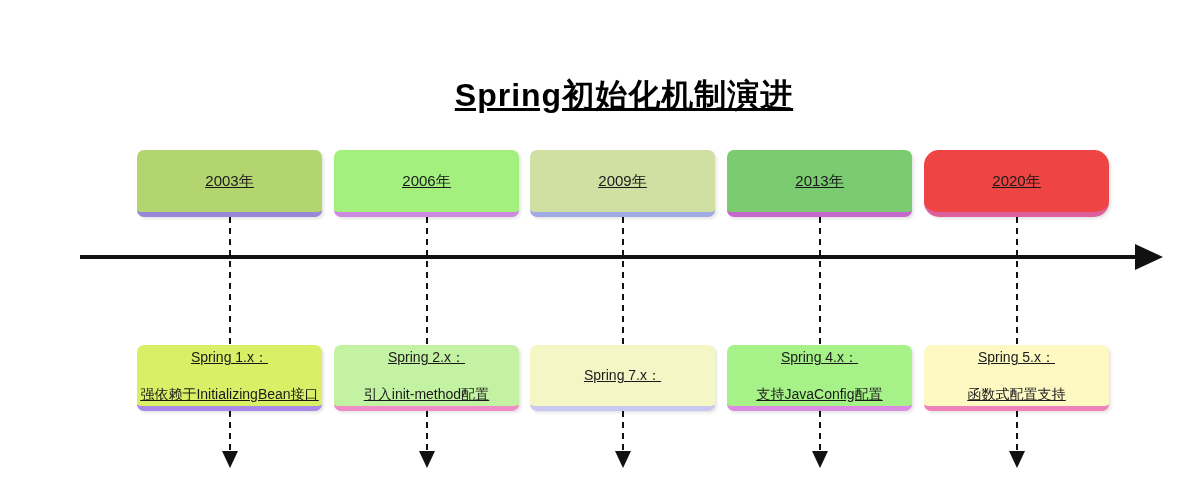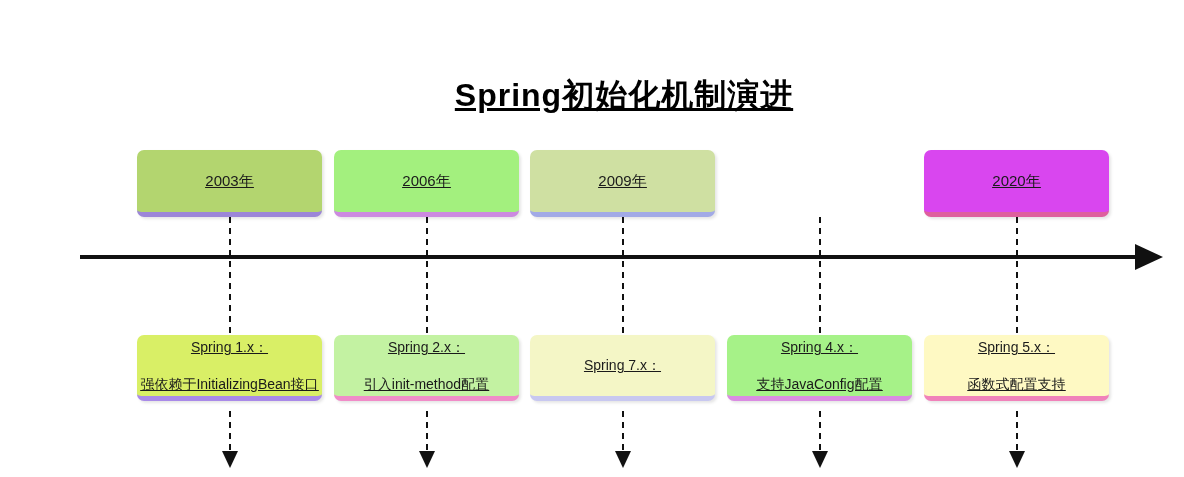--- a/index.html
+++ b/index.html
@@ -21,21 +21,21 @@
 
   .year-box {
     position:absolute; top:110px; left:0; width:185px; height:67px;
     border-radius:7px;
     border-bottom:5px solid;
     display:flex; align-items:center; justify-content:center;
     font-size:15px; color:#1a1a1a;
     box-shadow:2px 2px 3px rgba(0,0,0,0.10);
   }
   .label-box {
-    position:absolute; top:295px; left:0; width:185px; height:66px;
+    position:absolute; top:305px; left:0; width:185px; height:66px;
     border-radius:7px;
     border-bottom:5px solid;
     display:flex; flex-direction:column; align-items:center; justify-content:center;
     font-size:14px; line-height:1.45; color:#1a1a1a;
     box-shadow:2px 2px 3px rgba(0,0,0,0.10);
   }
   .label-box span { white-space:nowrap; }
   .connector {
     position:absolute; left:91.5px; width:2px;
     background:repeating-linear-gradient(to bottom,#111 0 6px,transparent 6px 11px);
@@ -103,31 +103,34 @@
     </div>
     <div class="connector upper"></div>
     <div class="label-box" style="background-color: rgb(244, 246, 198); border-bottom-color: rgb(200, 200, 240);">
       <span>Spring 7.x：</span>
     </div>
     <div class="connector lower"></div>
     <div class="down-arrow"></div>
   </div>
 
   <div class="col c3">
+    <div class="year-box" style="background-color: rgb(123, 203, 112); border-bottom-color: rgb(196, 104, 204);">
+      <span>2013年</span>
+    </div>
     <div class="connector upper"></div>
     <div class="label-box" style="background-color: rgb(166, 242, 136); border-bottom-color: rgb(218, 140, 226);">
       <span>Spring 4.x：</span>
       <span>支持JavaConfig配置</span>
     </div>
     <div class="connector lower"></div>
     <div class="down-arrow"></div>
   </div>
 
   <div class="col c4">
-    <div class="year-box" style="background-color: #d946ef; border-bottom-color: rgb(222, 95, 158);">
+    <div class="year-box" style="background-color: #ef4444; border-bottom-color: rgb(222, 95, 158); border-radius: 15px;">
       <span>2020年</span>
     </div>
     <div class="connector upper"></div>
     <div class="label-box" style="background-color: #fef9c3; border-bottom-color: rgb(240, 130, 186);">
       <span>Spring 5.x：</span>
       <span>函数式配置支持</span>
     </div>
     <div class="connector lower"></div>
     <div class="down-arrow"></div>
   </div>

